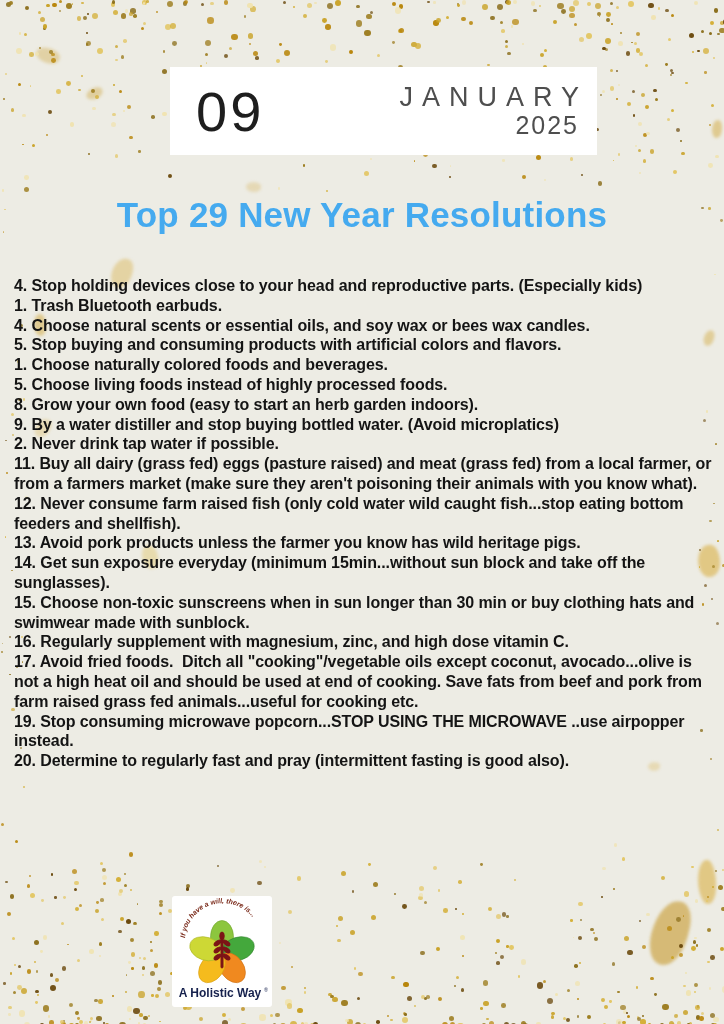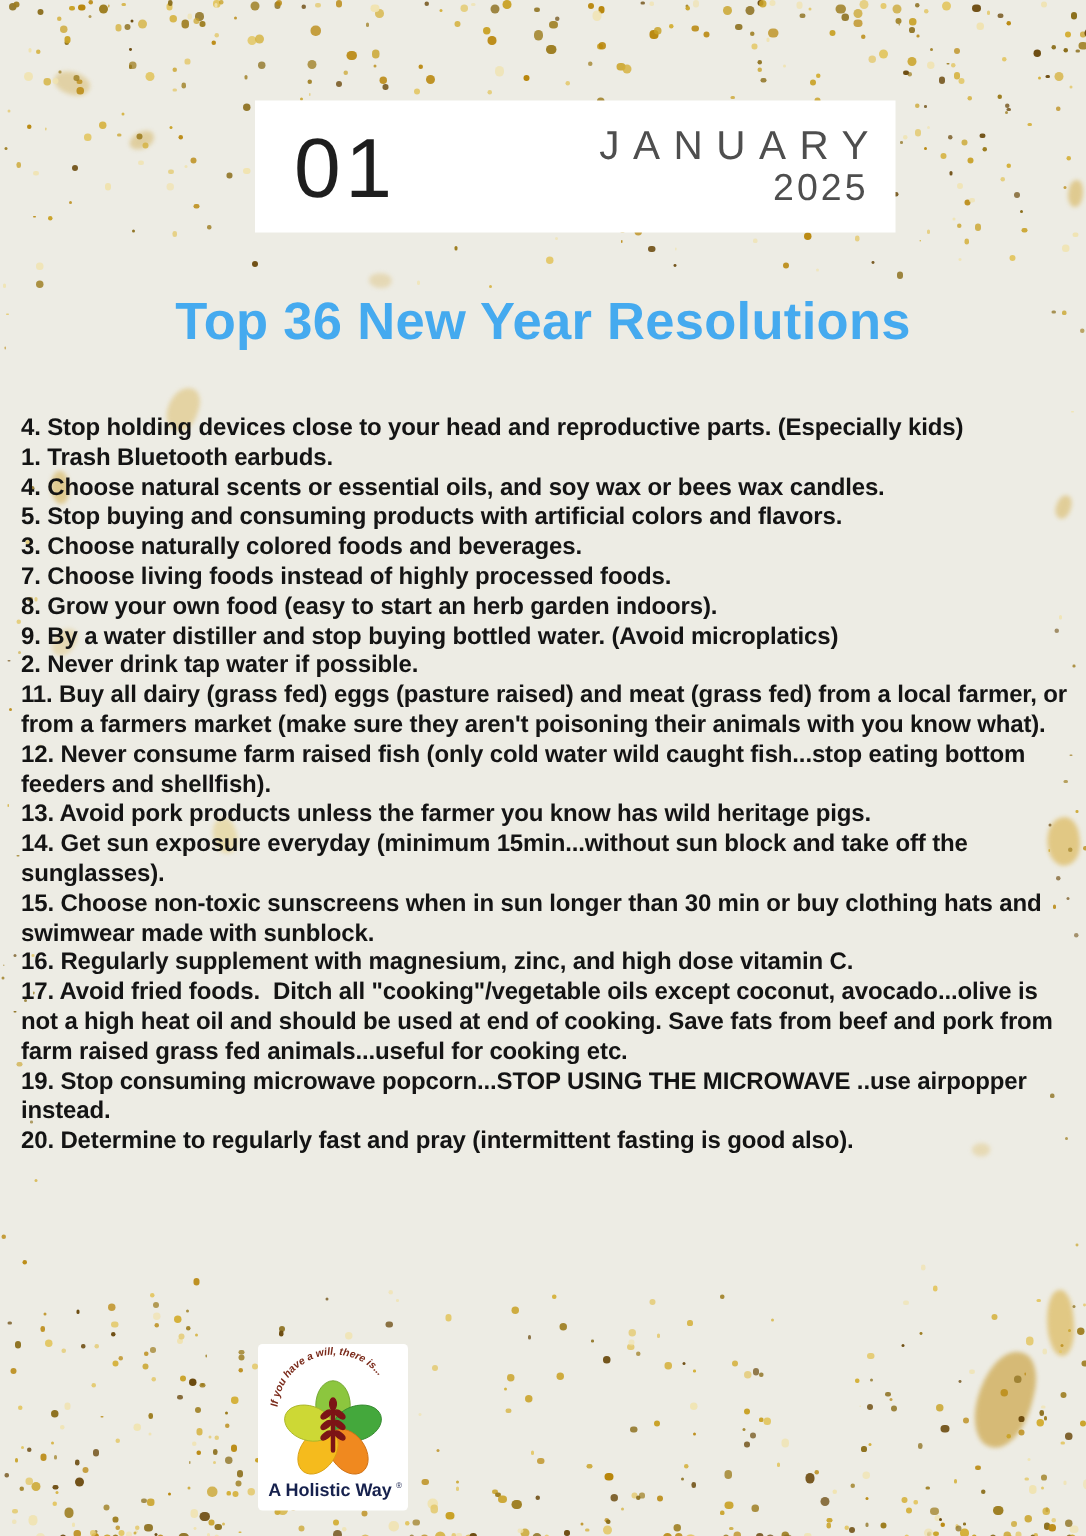--- a/index.html
+++ b/index.html
@@ -800,36 +800,36 @@
       <span style="left: 709.3px; top: 519.7px; width: 2.7px; height: 2.7px; background: rgb(156, 124, 30); opacity: 0.68;"></span>
       <span style="left: 710.8px; top: 597.7px; width: 2.4px; height: 2.4px; background: rgb(107, 74, 14); opacity: 0.68;"></span>
       <span style="left: 698.8px; top: 566.3px; width: 1.7px; height: 1.7px; background: rgb(212, 175, 55); opacity: 0.86;"></span>
       <span style="left: 700px; top: 729.4px; width: 2.5px; height: 2.5px; background: rgb(138, 109, 26); opacity: 0.77;"></span>
       <span style="left: 701.9px; top: 603px; width: 2.5px; height: 2.5px; background: rgb(184, 134, 11); opacity: 0.84;"></span>
       <span style="left: 699.2px; top: 549px; width: 2.3px; height: 2.3px; background: rgb(107, 74, 14); opacity: 0.7;"></span>
       <span style="left: 5.9px; top: 471.9px; width: 2.6px; height: 2.6px; background: rgb(184, 134, 11); opacity: 0.87;"></span>
     </div>
 
   <div class="header-card">
-    <div class="day">01</div>
+    <div class="day">09</div>
     <div class="date-right">
       <div class="month">JANUARY</div>
       <div class="year">2025</div>
     </div>
   </div>
 
-  <div class="title">Top 36 New Year Resolutions</div>
+  <div class="title">Top 29 New Year Resolutions</div>
 
   <div class="list">
       <div class="res">4. Stop holding devices close to your head and reproductive parts. (Especially kids)</div>
       <div class="res">1. Trash Bluetooth earbuds.</div>
       <div class="res">4. Choose natural scents or essential oils, and soy wax or bees wax candles.</div>
       <div class="res">5. Stop buying and consuming products with artificial colors and flavors.</div>
-      <div class="res">3. Choose naturally colored foods and beverages.</div>
-      <div class="res">7. Choose living foods instead of highly processed foods.</div>
+      <div class="res">1. Choose naturally colored foods and beverages.</div>
+      <div class="res">5. Choose living foods instead of highly processed foods.</div>
       <div class="res">8. Grow your own food (easy to start an herb garden indoors).</div>
       <div class="res">9. By a water distiller and stop buying bottled water. (Avoid microplatics)</div>
       <div class="res">2. Never drink tap water if possible.</div>
       <div class="res">11. Buy all dairy (grass fed) eggs (pasture raised) and meat (grass fed) from a local farmer, or from a farmers market (make sure they aren't poisoning their animals with you know what).</div>
       <div class="res">12. Never consume farm raised fish (only cold water wild caught fish...stop eating bottom feeders and shellfish).</div>
       <div class="res">13. Avoid pork products unless the farmer you know has wild heritage pigs.</div>
       <div class="res">14. Get sun exposure everyday (minimum 15min...without sun block and take off the sunglasses).</div>
       <div class="res">15. Choose non-toxic sunscreens when in sun longer than 30 min or buy clothing hats and swimwear made with sunblock.</div>
       <div class="res">16. Regularly supplement with magnesium, zinc, and high dose vitamin C.</div>
       <div class="res">17. Avoid fried foods.  Ditch all "cooking"/vegetable oils except coconut, avocado...olive is not a high heat oil and should be used at end of cooking. Save fats from beef and pork from farm raised grass fed animals...useful for cooking etc.</div>

